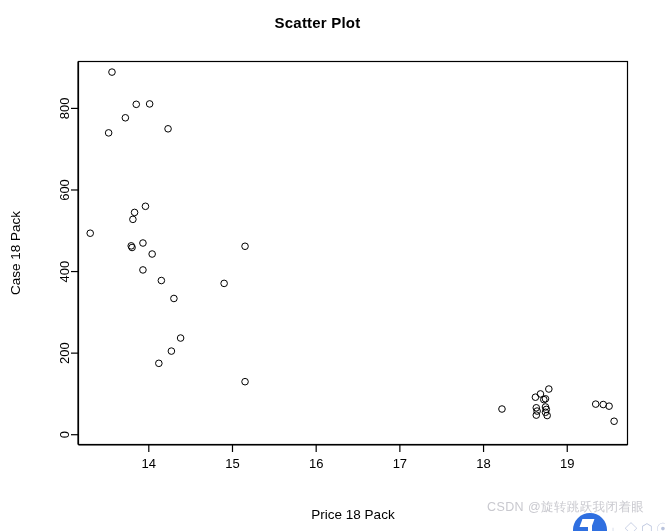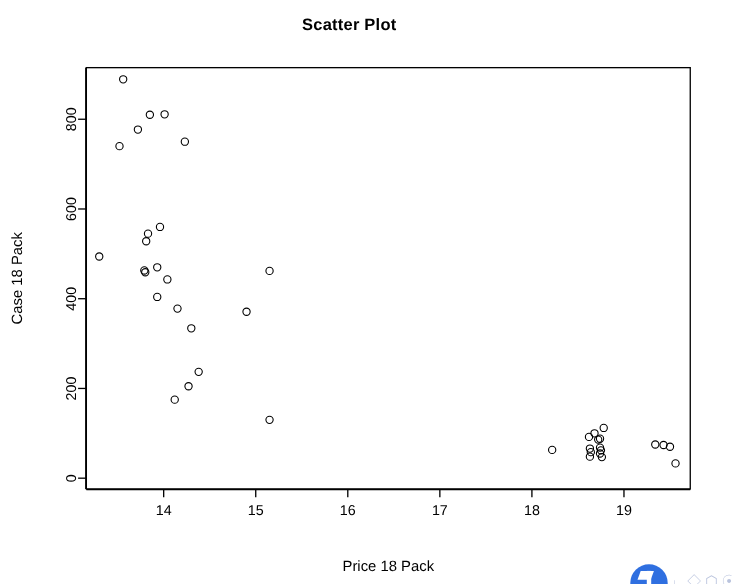--- a/index.html
+++ b/index.html
@@ -176,16 +176,17 @@
         <circle cx="603.23" cy="404.53" r="3.3" fill="none" stroke="#000000" stroke-width="1"></circle>
         <circle cx="609.09" cy="406.16" r="3.3" fill="none" stroke="#000000" stroke-width="1"></circle>
         <circle cx="614.11" cy="421.25" r="3.3" fill="none" stroke="#000000" stroke-width="1"></circle>
       </g>
     <g id="axis-titles">
         <text x="353" y="519" text-anchor="middle" class="axis-title">Price 18 Pack</text>
         <text x="20" y="253" text-anchor="middle" class="axis-title" transform="rotate(-90 20 253)">Case 18 Pack</text>
       </g>
   </svg>
 
+  <div id="watermark">CSDN @旋转跳跃我闭着眼</div>
   <div id="watermark-badge"></div>
   <div id="watermark-tail">」 ◇ ⬡ ☉ ⯀</div>
 
 </div>
 
 </body></html>

